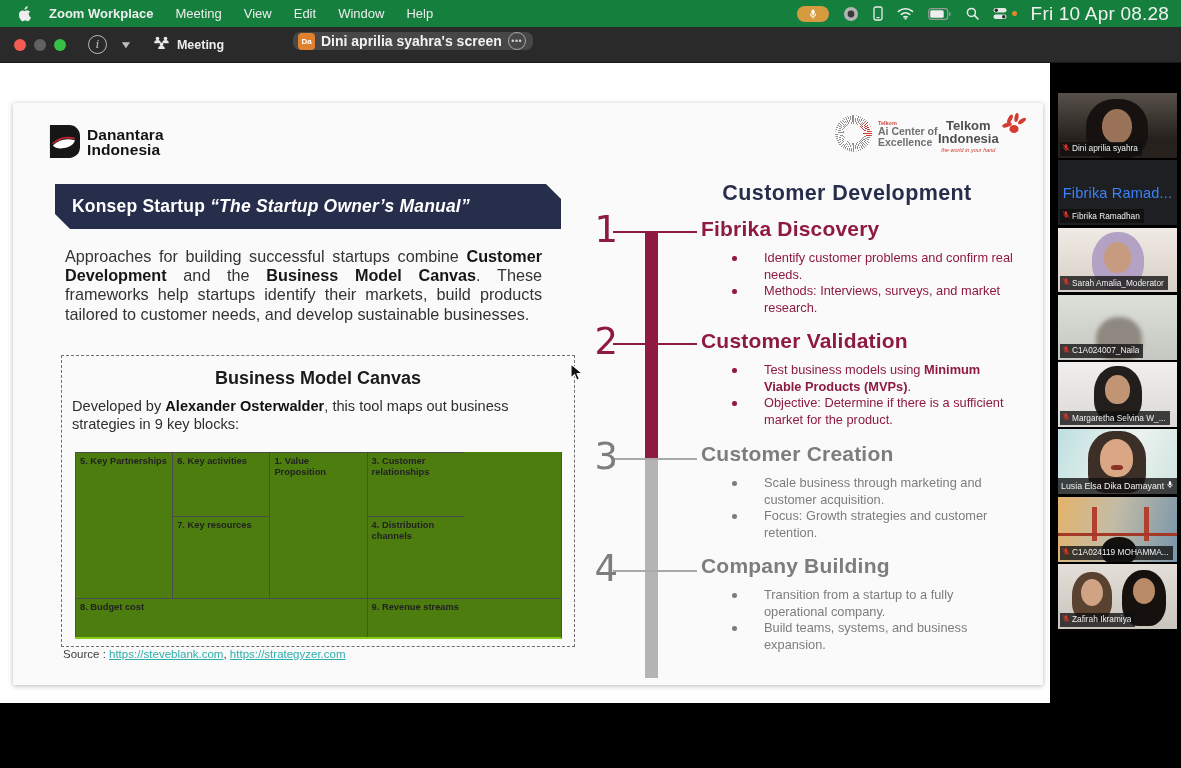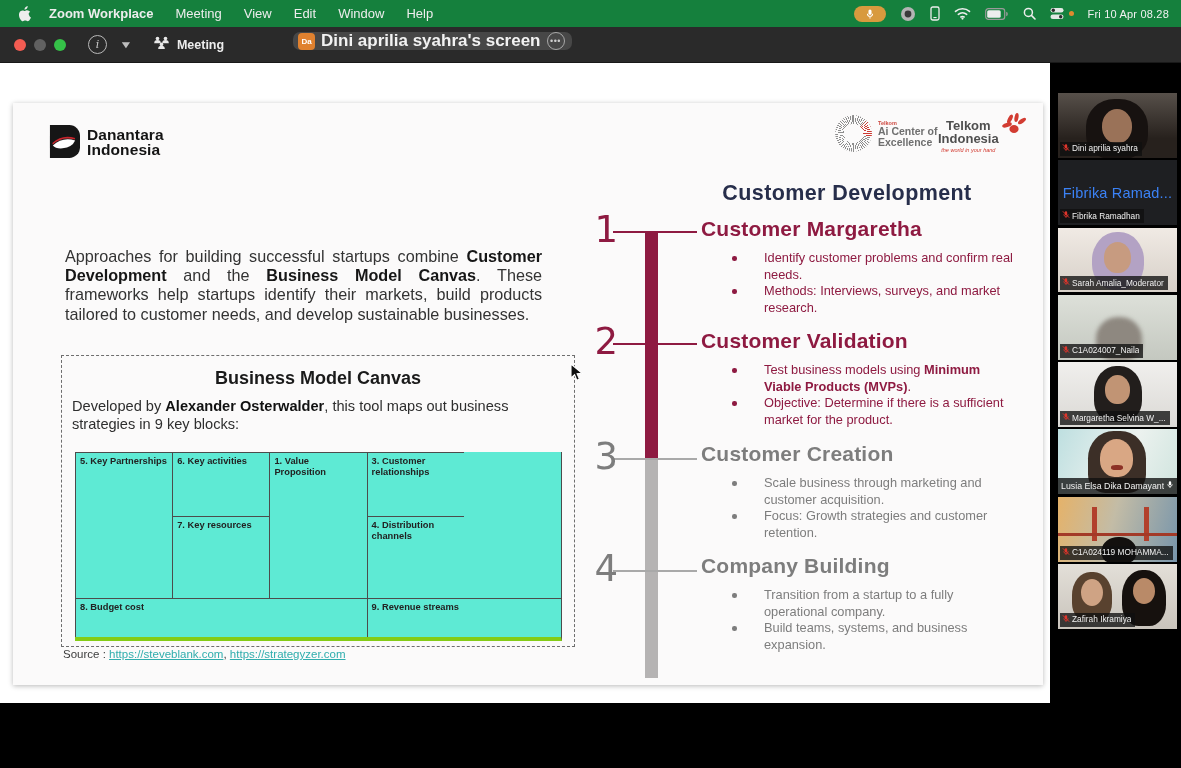--- a/index.html
+++ b/index.html
@@ -8,38 +8,38 @@
   
   .menubar{position:absolute;left:0;top:0;width:1181px;height:27px;background:#15803d;
     display:flex;align-items:center;color:#ededed;font-size:13px;padding:0 12px;box-sizing:border-box;}
   .apple{display:flex;align-items:center;margin:0 8px 0 6px;}
   .appname{font-weight:bold;margin:0 10px;}
   .menu-items{display:flex;gap:22px;margin-left:12px;}
   .menu-item{cursor:default;}
   .mb-right{margin-left:auto;display:flex;align-items:center;gap:14px;}
   .mic-pill{width:32px;height:16px;border-radius:9px;background:#d89a3e;display:flex;align-items:center;justify-content:center;}
   .ccdot{width:5px;height:5px;border-radius:50%;background:#e08a2e;margin-left:-9px;}
-  .clock{font-size:11px;color:#f1f1f1;letter-spacing:.2px;}
+  .clock{font-size:19px;color:#f1f1f1;letter-spacing:.2px;}
   .mb-ic{display:flex;align-items:center;}
   
   .titlebar{position:absolute;left:0;top:27px;width:1181px;height:36px;background:#2a2a2a;
     border-bottom:1px solid #191919;display:flex;align-items:center;box-sizing:border-box;padding-left:14px;}
   .tl{width:12px;height:12px;border-radius:50%;margin-right:8px;}
   .tl.red{background:#f35c52;}
   .tl.mid{background:#616161;}
   .tl.green{background:#35c148;}
   .tb-info{width:17px;height:17px;border-radius:50%;border:1.4px solid #b9b9b9;color:#c9c9c9;
     font-size:11px;display:flex;align-items:center;justify-content:center;margin-left:14px;font-family:"DejaVu Serif",serif;font-style:italic;}
   .tb-chev{color:#bdbdbd;font-size:10px;margin-left:14px;transform:scaleX(1.4);}
   .tb-meeting{display:flex;align-items:center;gap:7px;margin-left:22px;color:#ededed;font-size:12.5px;font-weight:bold;}
   .share-tab{position:absolute;left:293px;top:5px;height:18px;background:#474747;border-radius:7px;
     display:flex;align-items:center;padding:0 7px 0 5px;gap:6px;}
   .tab-avatar{width:17px;height:17px;border-radius:4px;background:#e0812f;color:#fff;font-size:8px;
     font-weight:bold;display:flex;align-items:center;justify-content:center;}
-  .tab-title{color:#f2f2f2;font-size:17px;font-weight:bold;white-space:nowrap;}
+  .tab-title{color:#f2f2f2;font-size:14px;font-weight:bold;white-space:nowrap;}
   .tab-more{width:16px;height:16px;border-radius:50%;border:1.2px solid #a8a8a8;color:#cfcfcf;font-size:9px;
     display:flex;align-items:center;justify-content:center;letter-spacing:.5px;}
   
   .share-area{position:absolute;left:0;top:63px;width:1050px;height:640px;background:#fff;}
   .slide{position:absolute;left:13px;top:40px;width:1030px;height:582px;background:#fbfafa;
     box-shadow:0 1px 5px rgba(0,0,0,.28);}
   
   .dn-logo{position:absolute;left:34px;top:22px;display:flex;align-items:center;gap:7px;}
   .dn-text{font-weight:bold;color:#141414;font-size:15.5px;line-height:15px;letter-spacing:.1px;}
   .aicoe{position:absolute;left:822px;top:12px;display:flex;align-items:center;gap:6px;}
@@ -67,21 +67,21 @@
     color:#333;text-align:justify;}
   .intro .b{font-weight:bold;color:#161616;}
   
   .bmc-box{position:absolute;left:48px;top:252px;width:514px;height:292px;border:1.6px dashed #6e6e6e;
     box-sizing:border-box;}
   .bmc-title{text-align:center;font-size:18px;font-weight:bold;color:#1a1a1a;margin-top:12px;}
   .bmc-desc{margin:9px 10px 0 10px;font-size:14.6px;line-height:17.5px;color:#2e2e2e;}
   .bmc-desc .b{font-weight:bold;color:#111;}
   .bmc-grid{position:absolute;left:13px;top:96px;width:486px;display:grid;
     grid-template-columns:repeat(5,1fr);grid-template-rows:64px 82px 39px;
-    border-right:1px solid #4c4c4c;border-bottom:4px solid #84cc16;background:#5eead4;}
+    border-right:1px solid #4c4c4c;border-bottom:2px solid #84cc16;background:#4d7c0f;}
   .cell{border-left:1px solid #4c4c4c;border-top:1px solid #4c4c4c;font-size:9.3px;font-weight:bold;
     color:#222;padding:3px 4px;box-sizing:border-box;line-height:10.5px;}
   .a-kp{grid-column:1;grid-row:1/3}.a-ka{grid-column:2;grid-row:1}.a-kr{grid-column:2;grid-row:2}
   .a-vp{grid-column:3;grid-row:1/3}.a-cr{grid-column:4;grid-row:1}.a-dc{grid-column:4;grid-row:2}
   .a-cu{grid-column:5;grid-row:1/3}.a-bc{grid-column:1/4;grid-row:3}.a-rs{grid-column:4/6;grid-row:3}
   .source{position:absolute;left:50px;top:545px;font-size:11.5px;color:#3c3c3c;}
   .source a{color:#2fadad;text-decoration:underline;}
   
   .cd-title{position:absolute;left:624px;top:78px;width:420px;text-align:center;
     font-size:21.5px;font-weight:bold;color:#272e4b;letter-spacing:.4px;}
@@ -288,20 +288,23 @@
               <ellipse cx="13" cy="16" rx="4.6" ry="4"></ellipse>
               <ellipse cx="6" cy="12" rx="5" ry="2.1" transform="rotate(-18 6 12)"></ellipse>
               <ellipse cx="9" cy="6" rx="4.8" ry="2" transform="rotate(-62 9 6)"></ellipse>
               <ellipse cx="15.5" cy="4.5" rx="4.6" ry="2" transform="rotate(-80 15.5 4.5)"></ellipse>
               <ellipse cx="21" cy="8" rx="4.6" ry="2" transform="rotate(-35 21 8)"></ellipse>
             </g>
           </svg>
         </div>
       </div>
 
+      <div class="banner">
+        <span><span>Konsep Startup </span><span class="q">“The Startup Owner’s Manual”</span></span>
+      </div>
 
       <div class="intro"><span>Approaches for building successful startups combine </span><span class="b">Customer Development</span><span> and the </span><span class="b">Business Model Canvas</span><span>. These frameworks help startups identify their markets, build products tailored to customer needs, and develop sustainable businesses.</span></div>
 
       <div class="bmc-box">
         <div class="bmc-title">Business Model Canvas</div>
         <div class="bmc-desc"><span>Developed by </span><span class="b">Alexander Osterwalder</span><span>, this tool maps out business strategies in 9 key blocks:</span></div>
         <div class="bmc-grid">
           <div class="cell a-kp">5. Key Partnerships</div>
           <div class="cell a-ka">6. Key activities</div>
           <div class="cell a-kr">7. Key resources</div>
@@ -326,21 +329,21 @@
           <div class="tl-num accent" style="left: 555px; top: 107px;">1</div>
           <div class="tl-tick" style="left: 600px; width: 84px; top: 240px; background: rgb(142, 26, 65);"></div>
           <div class="tl-num accent" style="left: 555px; top: 219px;">2</div>
           <div class="tl-tick" style="left: 600px; width: 84px; top: 355px; background: rgb(169, 169, 169);"></div>
           <div class="tl-num graymode" style="left: 555px; top: 334px;">3</div>
           <div class="tl-tick" style="left: 600px; width: 84px; top: 467px; background: rgb(169, 169, 169);"></div>
           <div class="tl-num graymode" style="left: 555px; top: 446px;">4</div>
         </div>
       <div>
           <div class="cd-sec accent" style="top: 114px;">
-            <h3>Customer Margaretha</h3>
+            <h3>Fibrika Discovery</h3>
             <ul>
               <li><span>Identify customer problems and confirm real needs.</span></li>
               <li><span>Methods: Interviews, surveys, and market research.</span></li>
             </ul>
           </div>
           <div class="cd-sec accent" style="top: 226px;">
             <h3>Customer Validation</h3>
             <ul>
               <li><span>Test business models using </span><span class="b">Minimum Viable Products (MVPs)</span><span>.</span></li>
               <li><span>Objective: Determine if there is a sufficient market for the product.</span></li>

